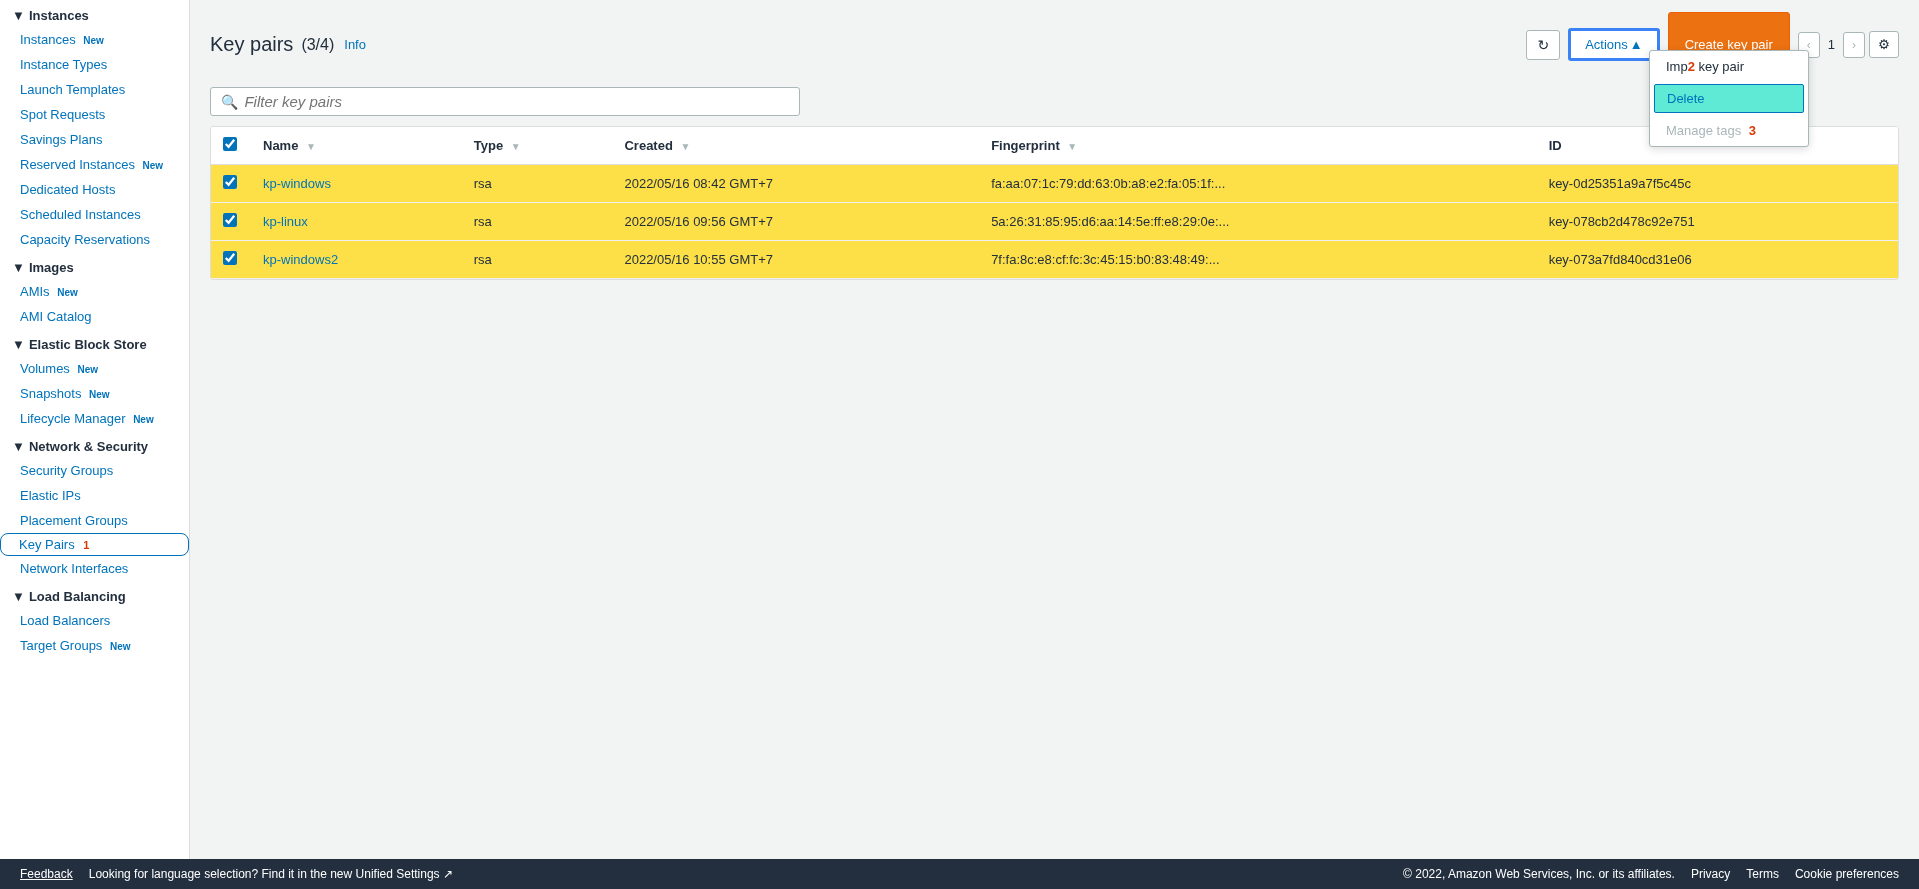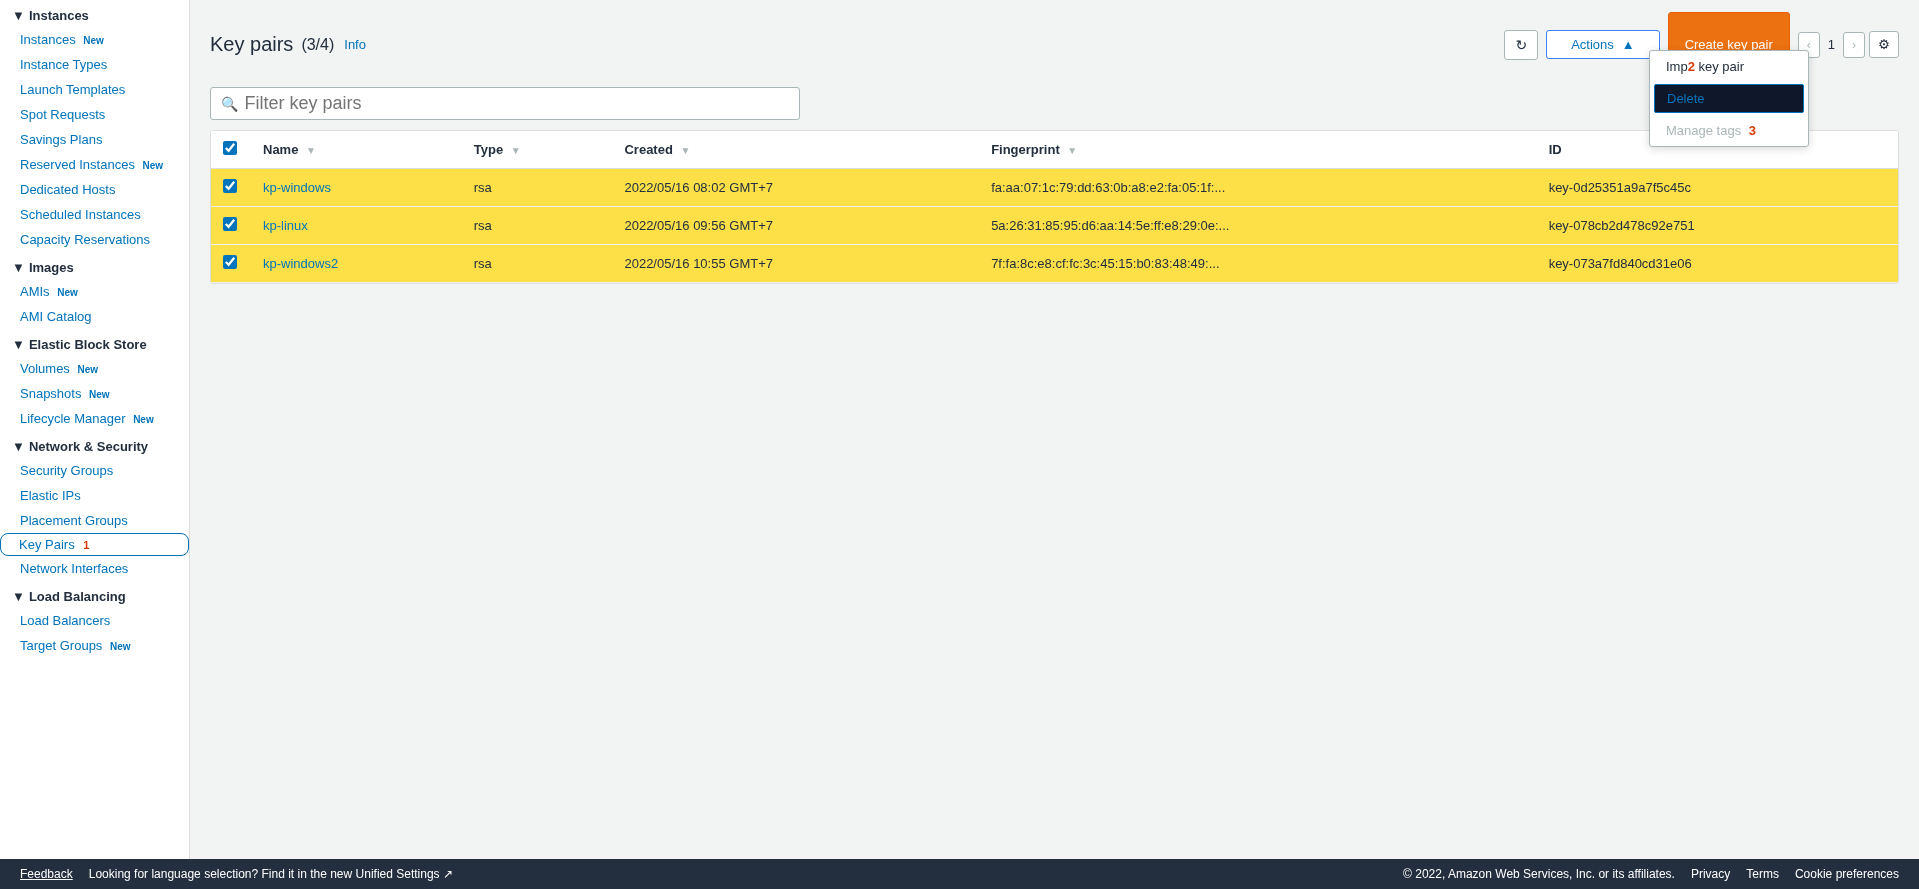--- a/index.html
+++ b/index.html
@@ -15,41 +15,41 @@
     .badge-new { font-size: 10px; color: #0073bb; margin-left: 4px; font-weight: 600; }
     .badge-orange { font-size: 11px; color: #d63b08; margin-left: 5px; font-weight: 700; }
 
     
     .main { flex: 1; overflow-y: auto; background: #f2f3f3; display: flex; flex-direction: column; }
     .main-header { display: flex; align-items: center; justify-content: space-between; padding: 12px 20px 10px 20px; background: #f2f3f3; }
     .main-title { font-size: 20px; font-weight: 400; color: #232f3e; display: flex; align-items: center; gap: 8px; }
     .main-title-info { font-size: 13px; color: #0073bb; cursor: pointer; }
     .header-actions { display: flex; align-items: center; gap: 8px; position: relative; }
     .btn-refresh { background: #fff; border: 1px solid #aab7b8; border-radius: 3px; padding: 6px 10px; cursor: pointer; color: #232f3e; font-size: 14px; }
-    .btn-actions { background: #fff; border: 1px solid #3b82f6; border-radius: 3px; padding: 6px 24px; cursor: pointer; color: #0073bb; font-size: 13px; display: flex; align-items: center; gap: 8px; }
+    .btn-actions { background: #fff; border: 3px solid #3b82f6; border-radius: 3px; padding: 6px 14px; cursor: pointer; color: #0073bb; font-size: 13px; display: flex; align-items: center; gap: 2px; }
     .btn-create { background: #ec7211; border: 1px solid #eb5f07; border-radius: 3px; padding: 24px 16px; cursor: pointer; color: #fff; font-size: 13px; font-weight: 500; white-space: nowrap; }
 
     
     .dropdown-menu { position: absolute; top: 38px; right: 90px; background: #fff; border: 1px solid #aab7b8; border-radius: 3px; box-shadow: 0 2px 8px rgba(0,0,0,0.15); z-index: 100; min-width: 160px; }
     .dropdown-item { padding: 8px 16px; cursor: pointer; color: #232f3e; font-size: 13px; }
-    .dropdown-item.highlighted { background: #0f172a; border: 1.5px solid #0073bb; border-radius: 2px; color: #0073bb; margin: 2px 4px; padding: 6px 12px; }
+    .dropdown-item.highlighted { background: #5eead4; border: 1.5px solid #0073bb; border-radius: 2px; color: #0073bb; margin: 2px 4px; padding: 6px 12px; }
     .dropdown-item.disabled { color: #aab7b8; cursor: not-allowed; }
 
     
     .pagination-area { display: flex; align-items: center; gap: 4px; }
     .page-btn { background: #fff; border: 1px solid #aab7b8; border-radius: 3px; padding: 5px 8px; cursor: pointer; color: #232f3e; font-size: 12px; }
     .page-btn.disabled { color: #aab7b8; cursor: not-allowed; }
     .page-num { font-size: 13px; padding: 0 4px; }
     .gear-btn { background: #fff; border: 1px solid #aab7b8; border-radius: 3px; padding: 5px 8px; cursor: pointer; color: #232f3e; }
 
     
     .table-area { padding: 0 20px 20px 20px; flex: 1; }
     .search-bar { margin-bottom: 0; }
     .search-input-wrap { display: flex; align-items: center; background: #fff; border: 1px solid #aab7b8; border-radius: 3px; padding: 5px 10px; width: 590px; }
-    .search-input-wrap input { border: none; outline: none; flex: 1; font-size: 18px; color: #0c4a6e; background: transparent; }
+    .search-input-wrap input { border: none; outline: none; flex: 1; font-size: 15px; color: #0c4a6e; background: transparent; font-style: italic; }
     .search-icon { color: #aab7b8; margin-right: 6px; font-size: 14px; }
 
     .table-container { background: #fff; border: 1px solid #ddd; border-radius: 3px; margin-top: 10px; overflow: hidden; }
     table { width: 100%; border-collapse: collapse; }
     thead { background: #fff; }
     th { padding: 10px 12px; text-align: left; font-size: 13px; font-weight: 600; color: #232f3e; border-bottom: 1px solid #ddd; white-space: nowrap; }
     th .sort-icon { color: #aab7b8; margin-left: 4px; font-size: 10px; }
     td { padding: 10px 12px; font-size: 13px; color: #232f3e; border-bottom: 1px solid #f0f0f0; }
     tr.selected td { background: #fde047; }
     .checkbox { width: 14px; height: 14px; cursor: pointer; accent-color: #0073bb; }
@@ -241,21 +241,21 @@
               <th>
                 <span>ID</span>
               </th>
             </tr>
           </thead>
           <tbody>
             <tr class="selected">
               <td><input type="checkbox" class="checkbox" checked="" style=""></td>
               <td><span class="link-text">kp-windows</span></td>
               <td>rsa</td>
-              <td>2022/05/16 08:02 GMT+7</td>
+              <td>2022/05/16 08:42 GMT+7</td>
               <td>fa:aa:07:1c:79:dd:63:0b:a8:e2:fa:05:1f:...</td>
               <td>key-0d25351a9a7f5c45c</td>
             </tr>
             <tr class="selected">
               <td><input type="checkbox" class="checkbox" checked="" style=""></td>
               <td><span class="link-text">kp-linux</span></td>
               <td>rsa</td>
               <td>2022/05/16 09:56 GMT+7</td>
               <td>5a:26:31:85:95:d6:aa:14:5e:ff:e8:29:0e:...</td>
               <td>key-078cb2d478c92e751</td>

